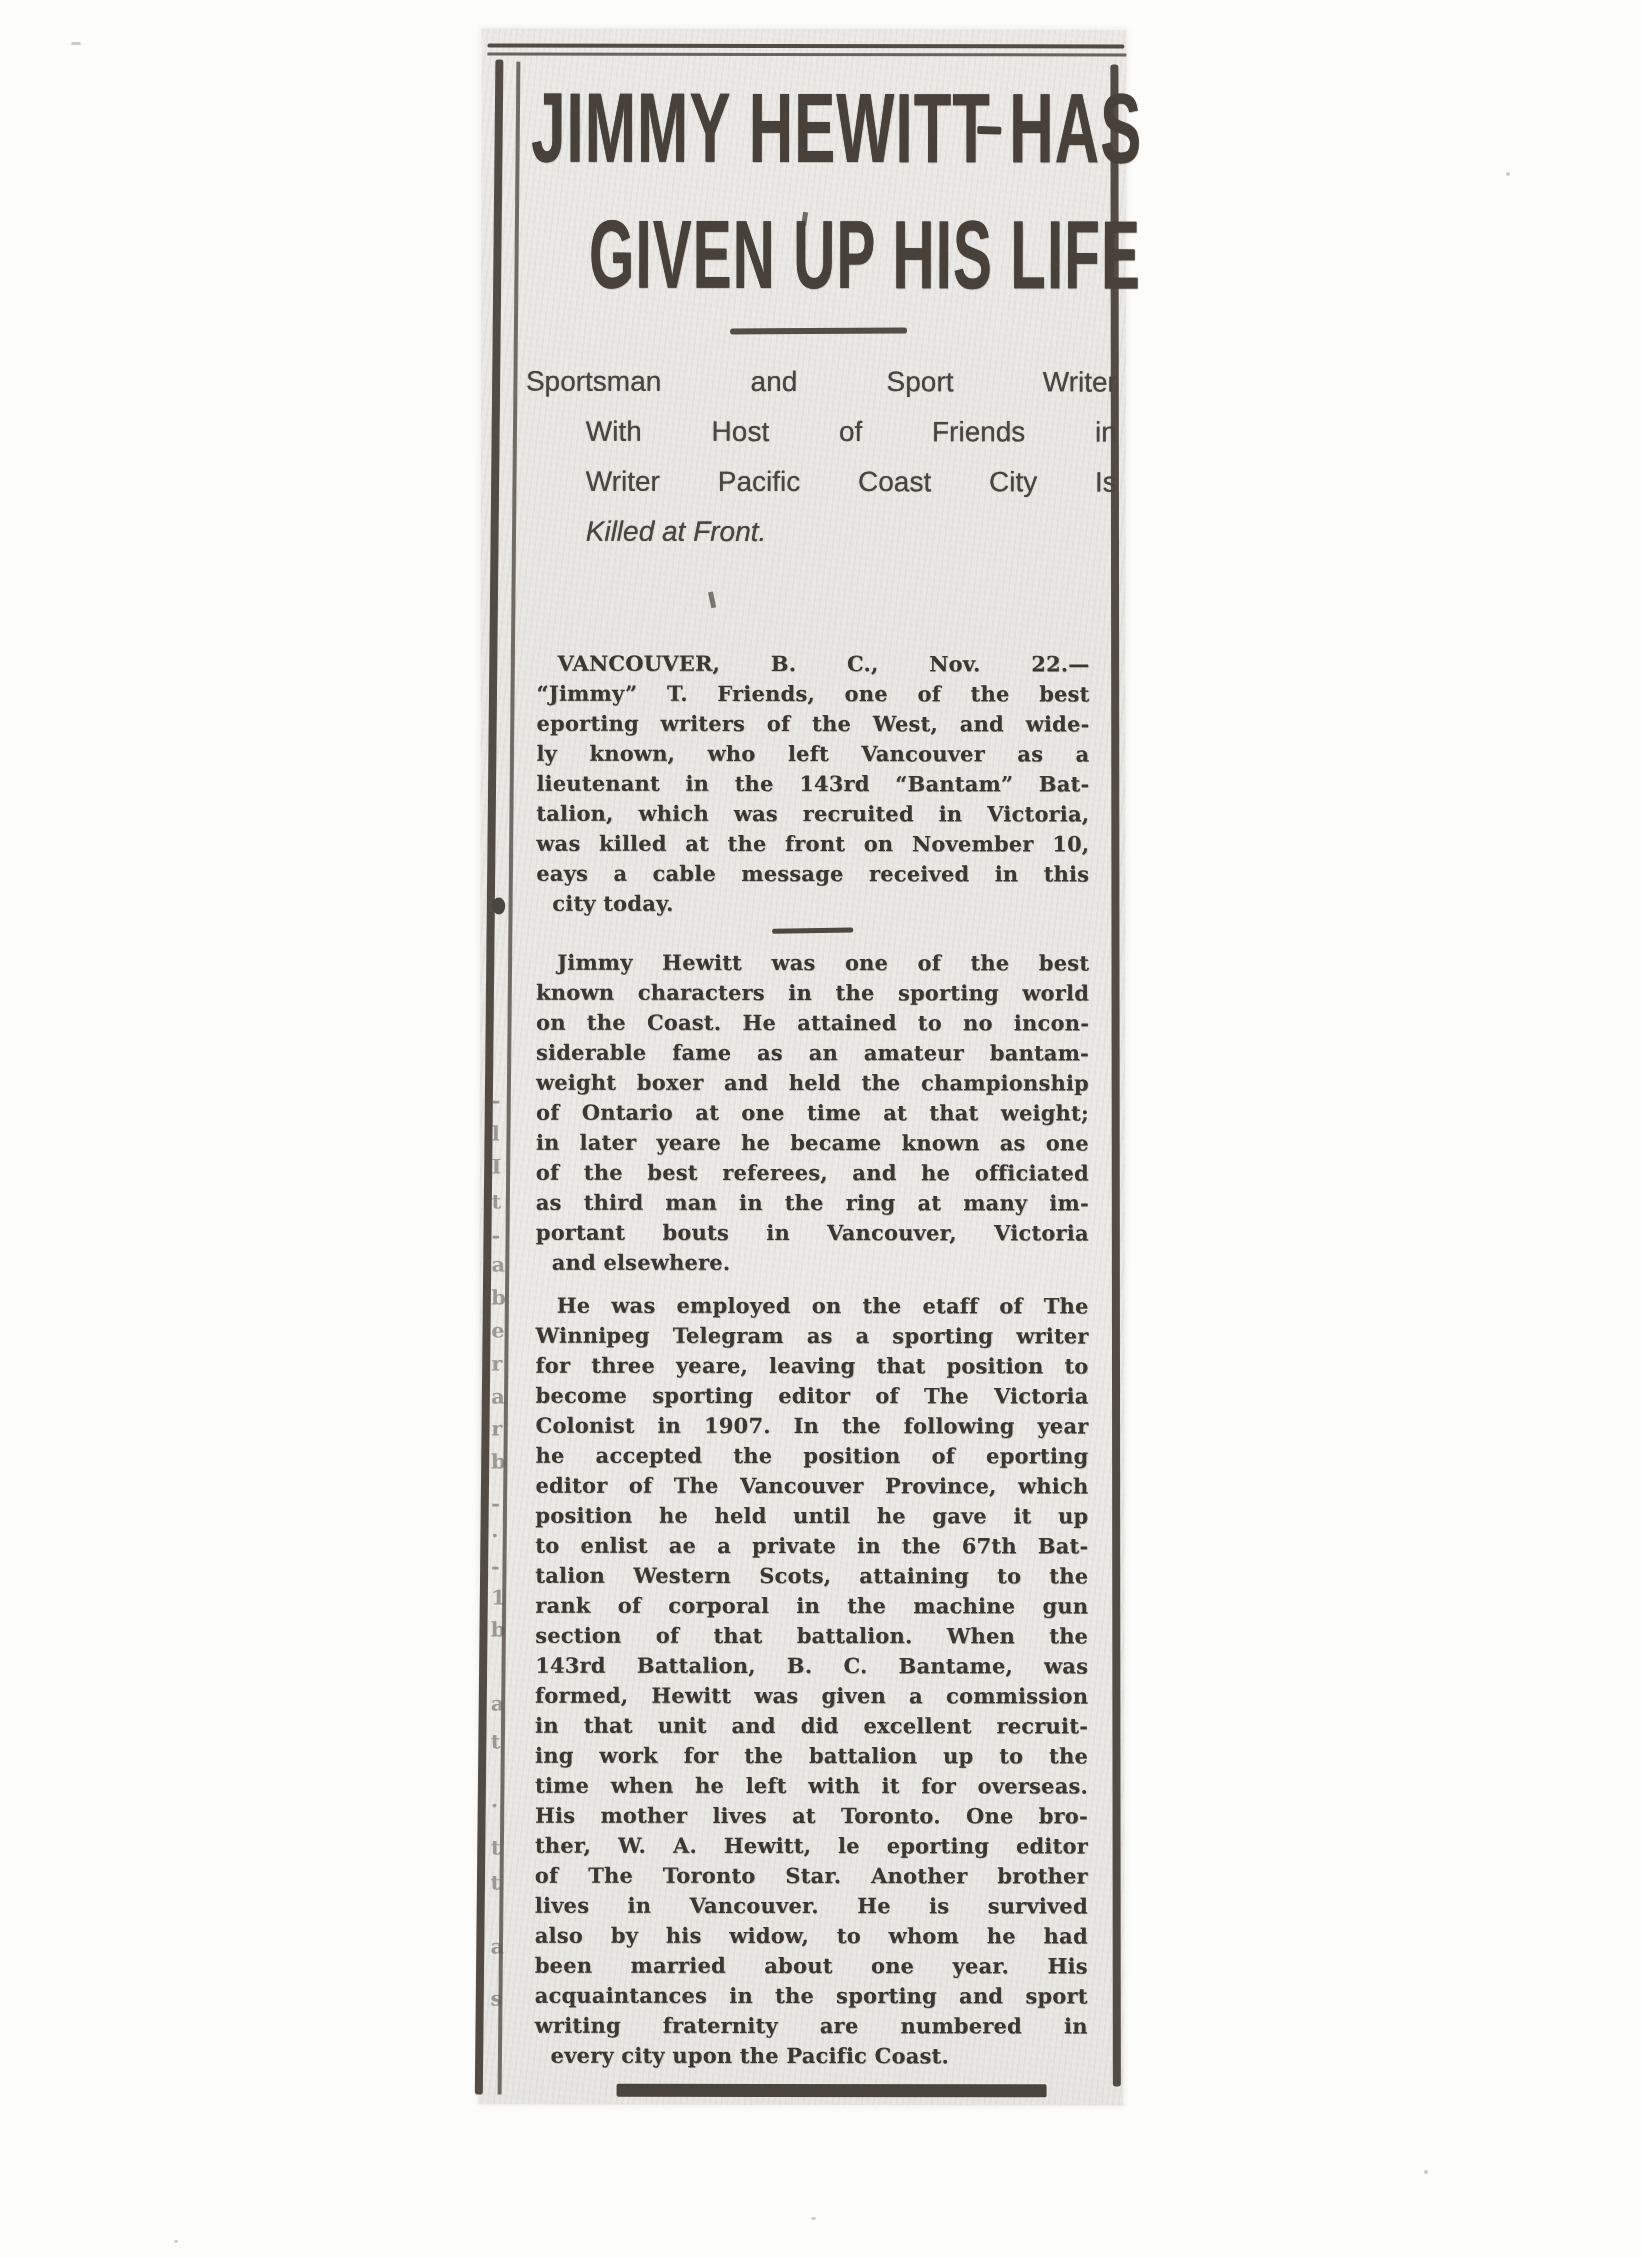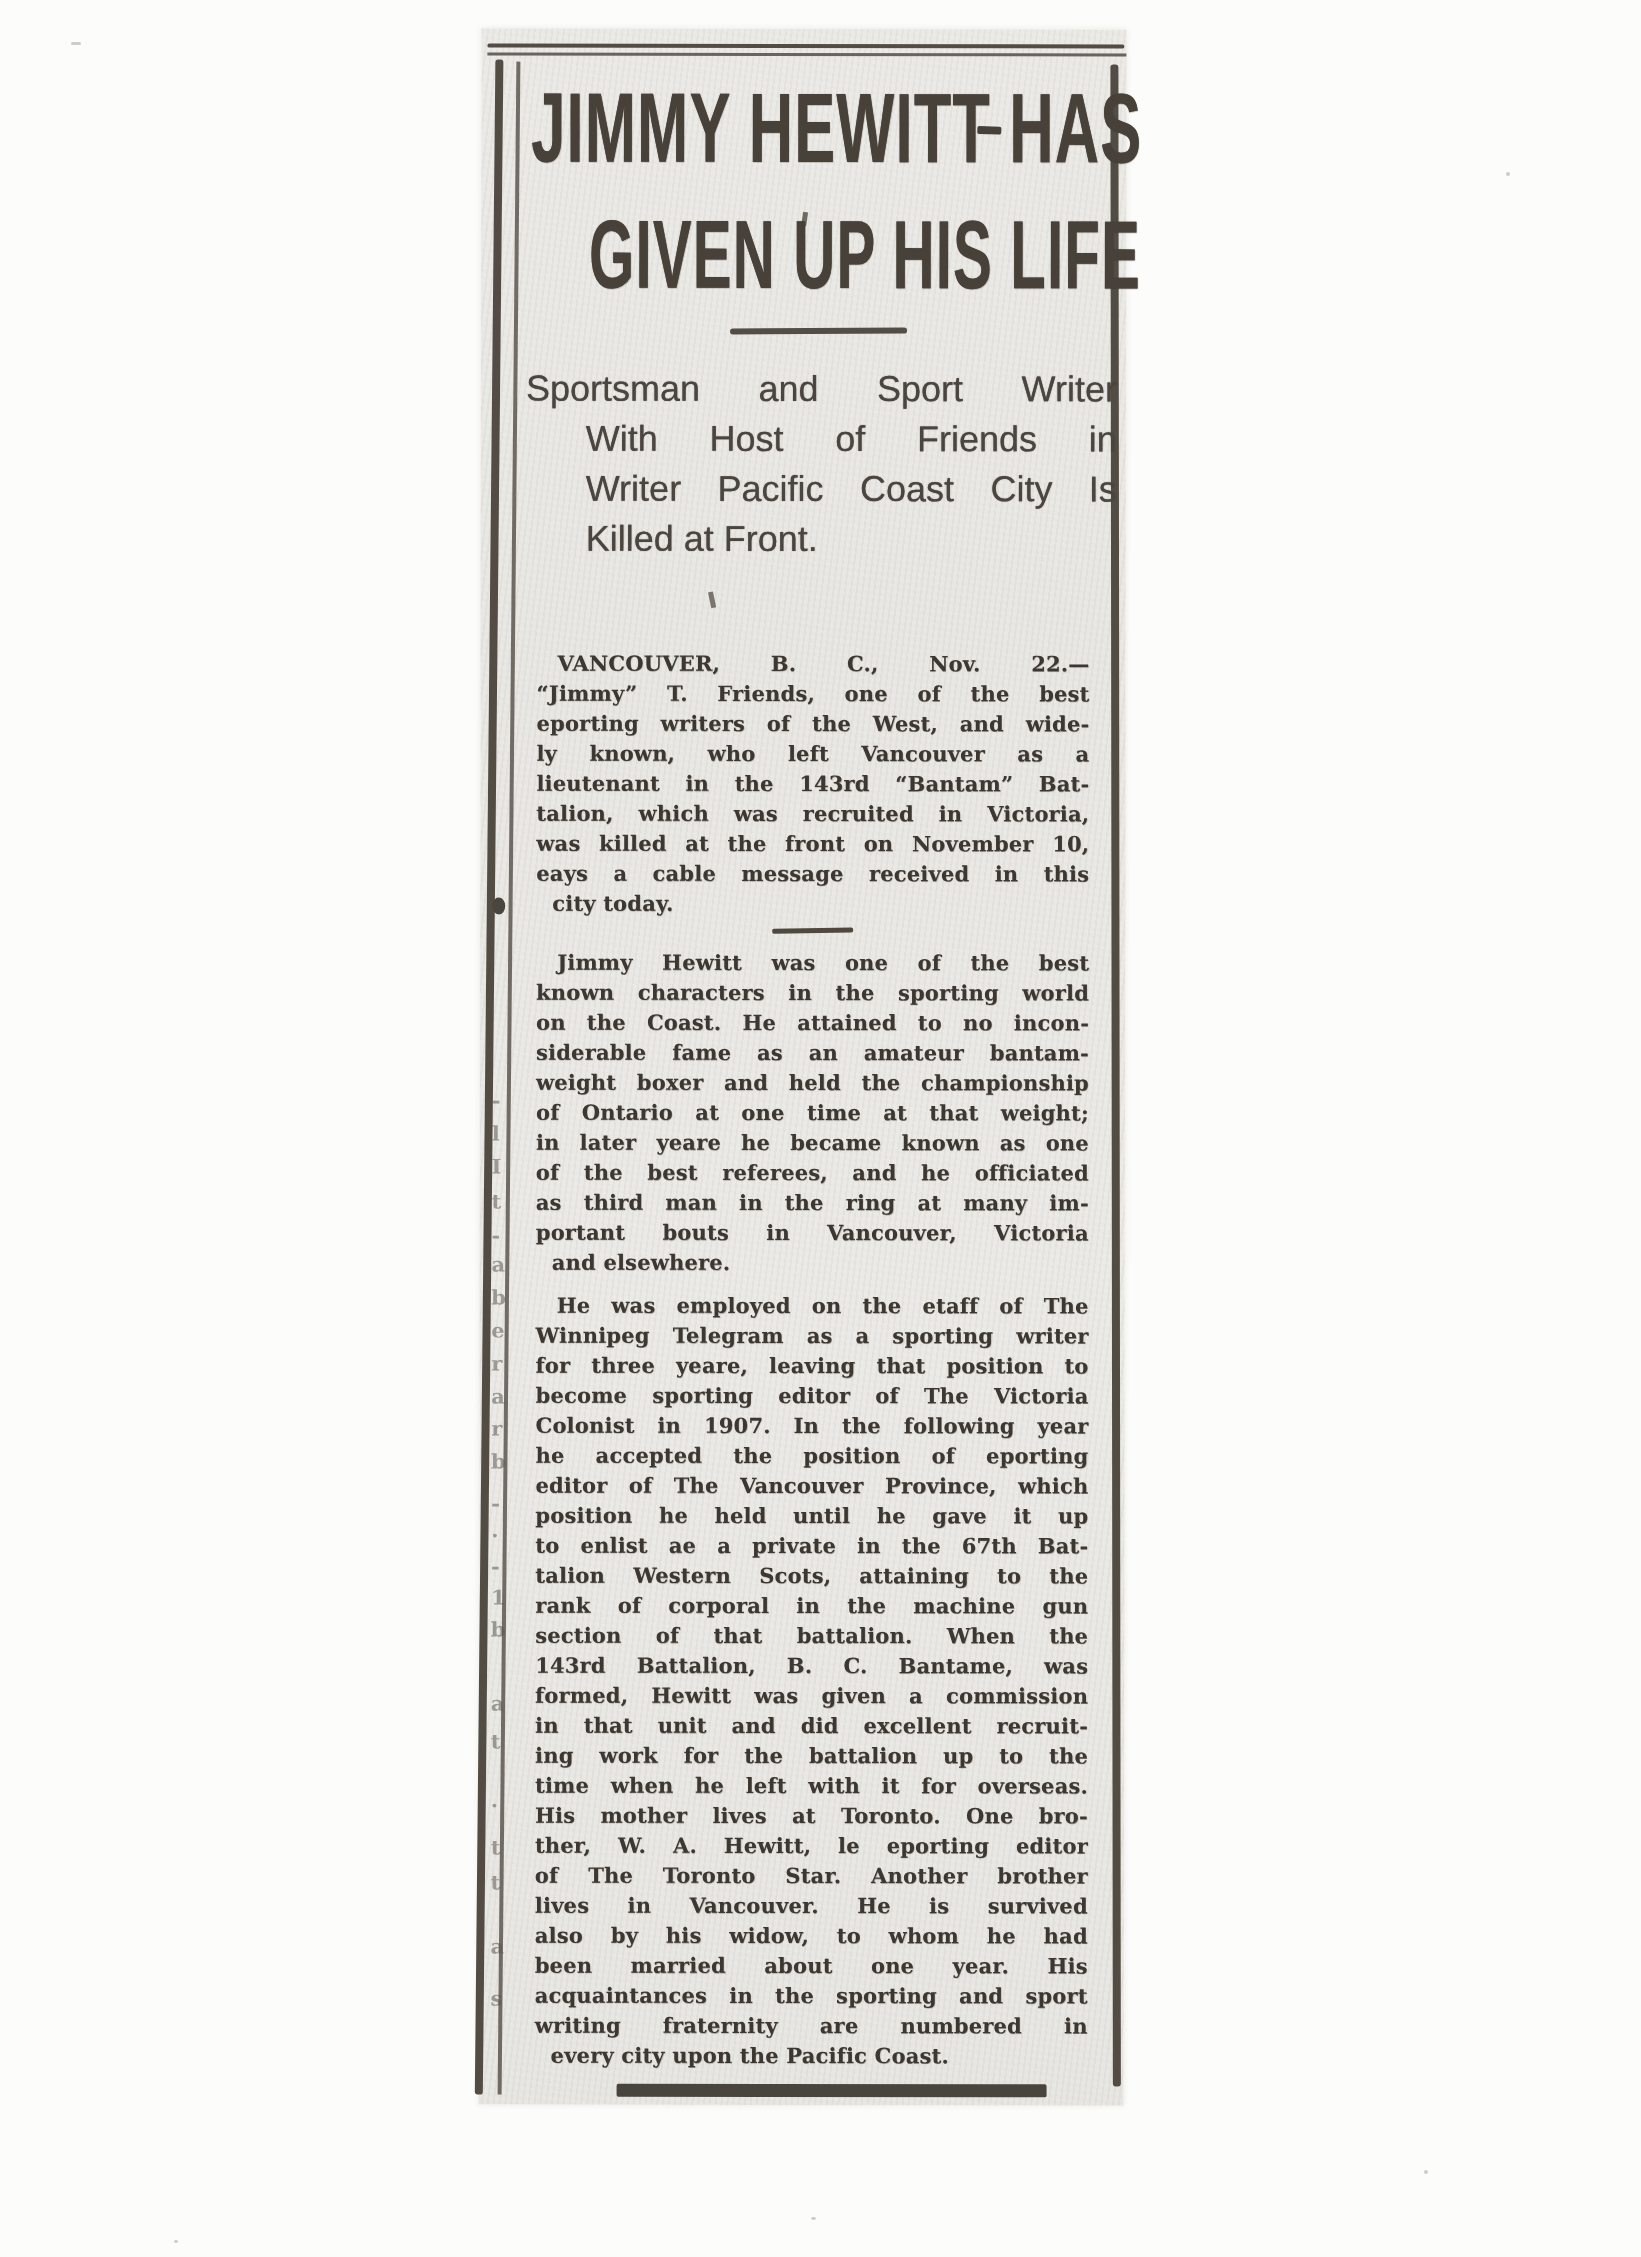--- a/index.html
+++ b/index.html
@@ -36,26 +36,26 @@
     color:#474139;letter-spacing:1.9px;
     transform-origin:left top;
     text-shadow:0 0 1px rgba(66,60,53,.8), 1px 1px 0 rgba(66,60,53,.18);
   }
   .hl1{left:50px;top:42px;font-size:99px;transform:scaleX(.62);}
   .hl2{left:108px;top:170px;font-size:97px;transform:scaleX(.60);}
   .hl-dash{position:absolute;left:496px;top:97px;width:24px;height:7.7px;background:#474139;transform:rotate(2deg);border-radius:1.9px;}
   .hl-tick{position:absolute;left:321px;top:183px;width:4.8px;height:13.5px;background:rgba(71,65,57,.75);transform:rotate(8deg);}
   .headline-divider{position:absolute;left:249px;top:299px;width:177px;height:5.8px;background:#534d45;border-radius:2.9px;transform:rotate(-.4deg);}
   
-  .subhead{position:absolute;left:45px;top:335px;width:591px;
-    font-family:"Liberation Sans",sans-serif;font-weight:400;font-size:36px;line-height:50px;
+  .subhead{position:absolute;left:45px;top:328px;width:591px;
+    font-family:"Liberation Sans",sans-serif;font-weight:400;font-size:28px;line-height:50px;
     color:#4b4540;text-shadow:0 0 1px rgba(70,64,56,.85);}
   .subhead .sl{text-align:justify;text-align-last:justify;}
   .subhead .sl.indent{padding-left:60px;}
-  .subhead .sl.plain{text-align:right;text-align-last:left;}
+  .subhead .sl.plain{text-align:right;text-align-last:left;font-style:italic;}
   .sub-mark{position:absolute;left:229px;top:563px;width:4.8px;height:16.4px;background:rgba(75,69,62,.7);transform:rotate(-12deg);}
   
   .article{position:absolute;left:56px;top:620px;width:553px;
     font-family:"DejaVu Serif","Liberation Serif",serif;font-weight:700;
     font-size:21px;color:#3d3731;letter-spacing:0.2px;
     text-shadow:0.4px 0.6px 0.7px rgba(56,50,44,.45);}
   .bl{line-height:30px;text-align:justify;text-align-last:justify;white-space:normal;}
   .bl.first{text-indent:21px;}
   .bl.lastline{text-align-last:left;margin-left:16px;}
   .para-divider{width:81px;height:4.8px;background:#4e483f;margin:8.7px auto 15.4px auto;border-radius:1.9px;transform:rotate(-1deg);}

